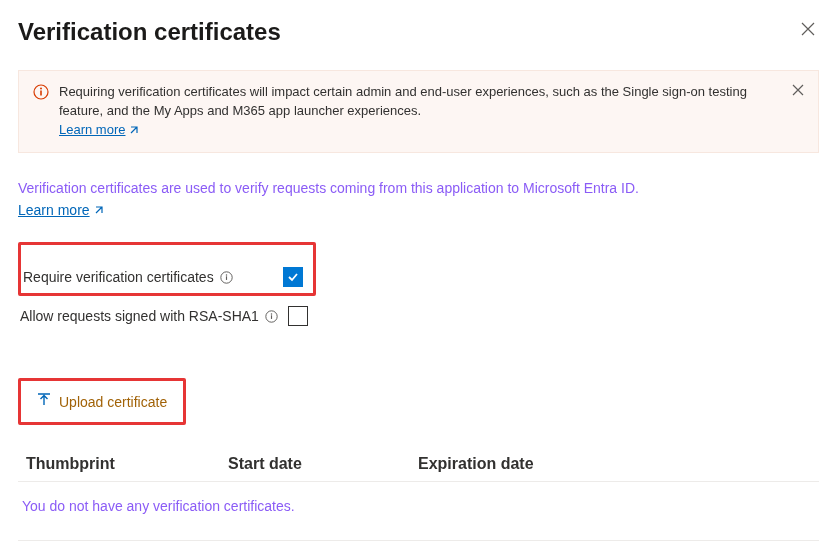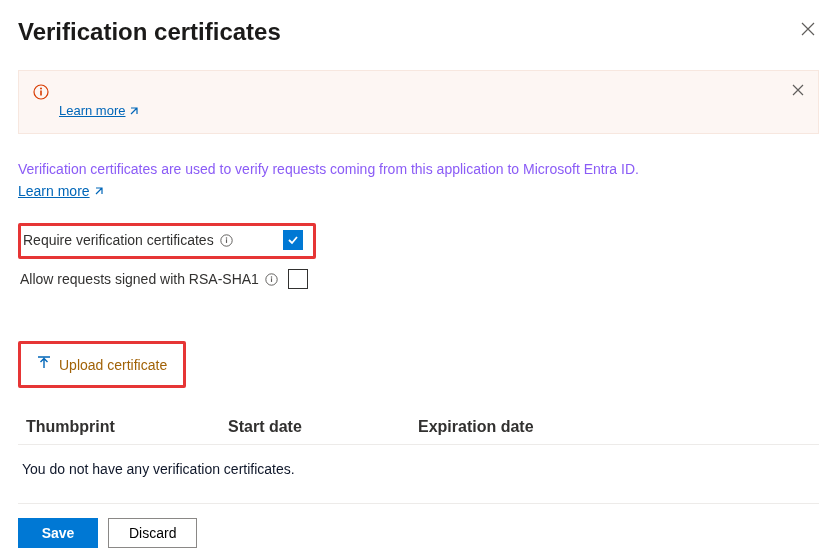--- a/index.html
+++ b/index.html
@@ -74,21 +74,21 @@
       border-radius: 2px;
     }
     .opts { margin-top: 24px; }
     .opt-row {
       display: flex;
       align-items: center;
       gap: 10px;
       padding: 4px 6px 4px 2px;
       width: fit-content;
     }
-    .opt-row.highlight { padding: 4px 10px 6px 2px; text-align: center; }
+    .opt-row.highlight { padding: 22px 10px 6px 2px; text-align: center; }
     .opt-label {
       display: inline-flex;
       align-items: center;
       gap: 6px;
       font-size: 14px;
       min-width: 250px;
     }
     .opt-label .ic {
       color: #605e5c;
       cursor: pointer;
@@ -130,21 +130,21 @@
       border-bottom: 1px solid #edebe9;
       padding-bottom: 8px;
     }
     .col-thumb { width: 210px; padding-left: 8px;}
     .col-keyid { width: 160px; }
     .col-start { width: 190px; }
     .col-exp { flex: 1; }
     .empty-msg {
       margin-top: 16px;
       font-size: 14px;
-      color: #0f172a;
+      color: #8b5cf6;
       padding-left: 4px;
     }
     .divider {
       margin-top: 26px;
       border-top: 1px solid #edebe9;
     }
     .footer {
       margin-top: 14px;
       display: flex;
       gap: 10px;
@@ -179,21 +179,21 @@
 
 <div class="info-banner">
   <span class="icon">
     <svg width="16" height="16" viewBox="0 0 16 16">
         <circle cx="8" cy="8" r="7" fill="none" stroke="currentColor" stroke-width="1.2"></circle>
         <circle cx="8" cy="4.5" r="1" fill="currentColor"></circle>
         <rect x="7.2" y="6.5" width="1.6" height="5" fill="currentColor"></rect>
       </svg>
   </span>
   <div class="text">
-    <br>
+    <span>Requiring verification certificates will impact certain admin and end-user experiences, such as the Single sign-on testing feature, and the My Apps and M365 app launcher experiences.</span><br>
     <a class="link">
       <span>Learn more</span>
       <svg width="10" height="10" viewBox="0 0 10 10">
           <path d="M2 2 H8 V8 M8 2 L2 8" stroke="currentColor" stroke-width="1.2" fill="none"></path>
         </svg>
     </a>
   </div>
   <div class="dismiss">
     <svg width="12" height="12" viewBox="0 0 12 12">
         <path d="M1 1 L11 11 M11 1 L1 11" stroke="currentColor" stroke-width="1.2" fill="none"></path>

